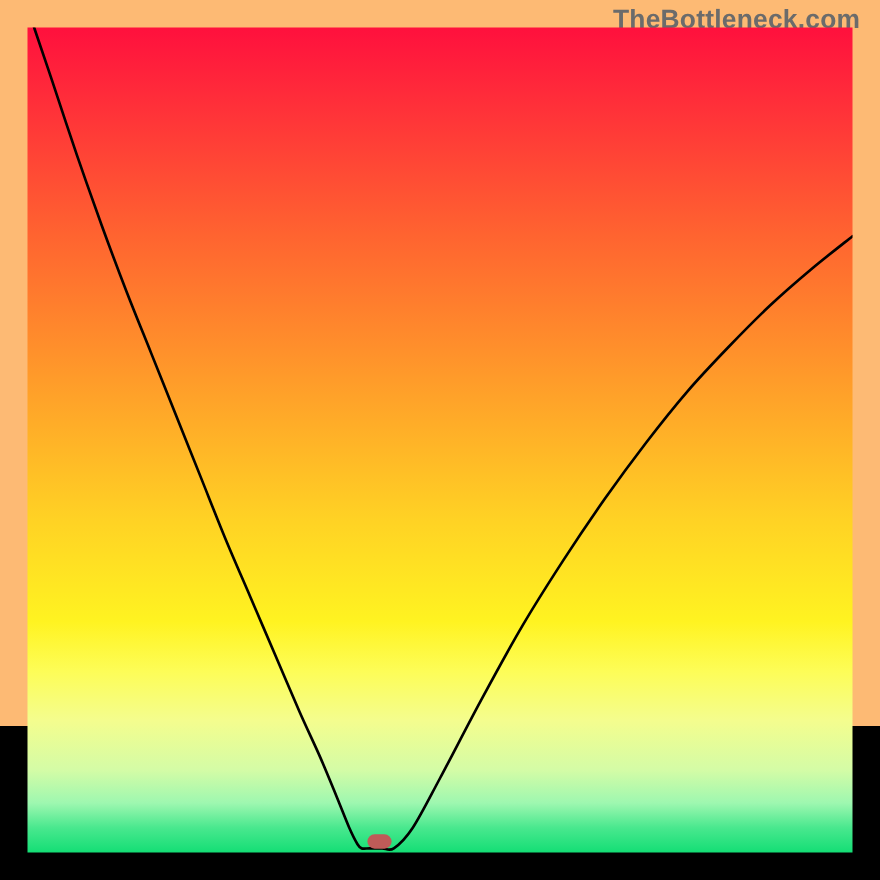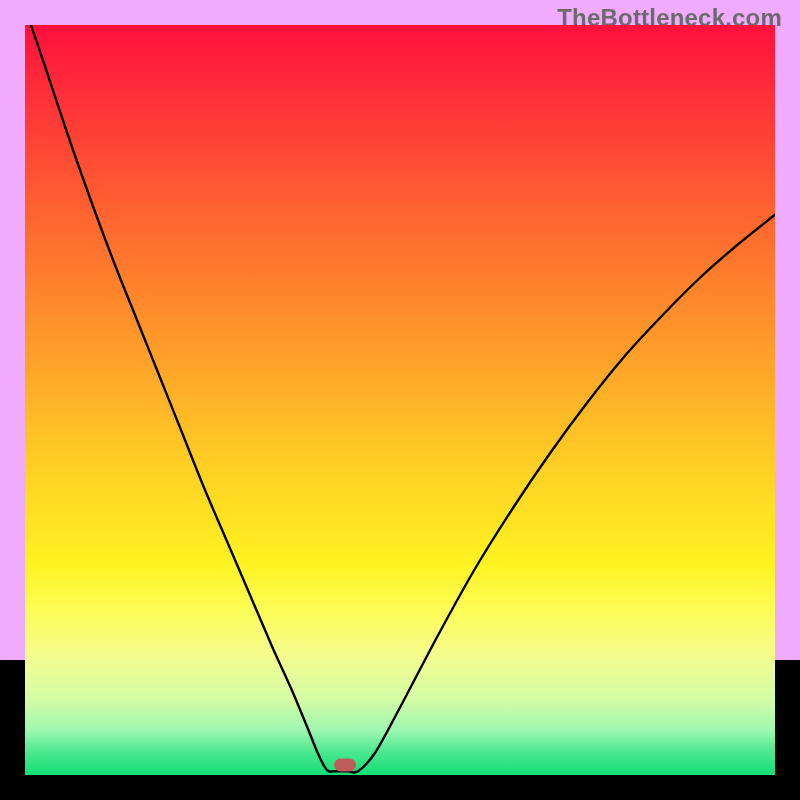--- a/index.html
+++ b/index.html
@@ -1,21 +1,21 @@
 <!DOCTYPE html>
 <html><head>
 <meta charset="utf-8">
 <style>
   * { margin: 0; padding: 0; box-sizing: border-box; }
   html, body { width: 800px; height: 800px; overflow: hidden; background: #000; }
   .frame {
     position: relative;
     width: 800px;
     height: 660px;
-    background: #f0abfc;
+    background: #fdba74;
     padding-left: 16px;
   }
   .watermark {
     position: absolute;
     top: 4px;
     right: 18px;
     font-family: Arial, Helvetica, sans-serif;
     font-size: 24px;
     font-weight: bold;
     color: #6b6b6b;

